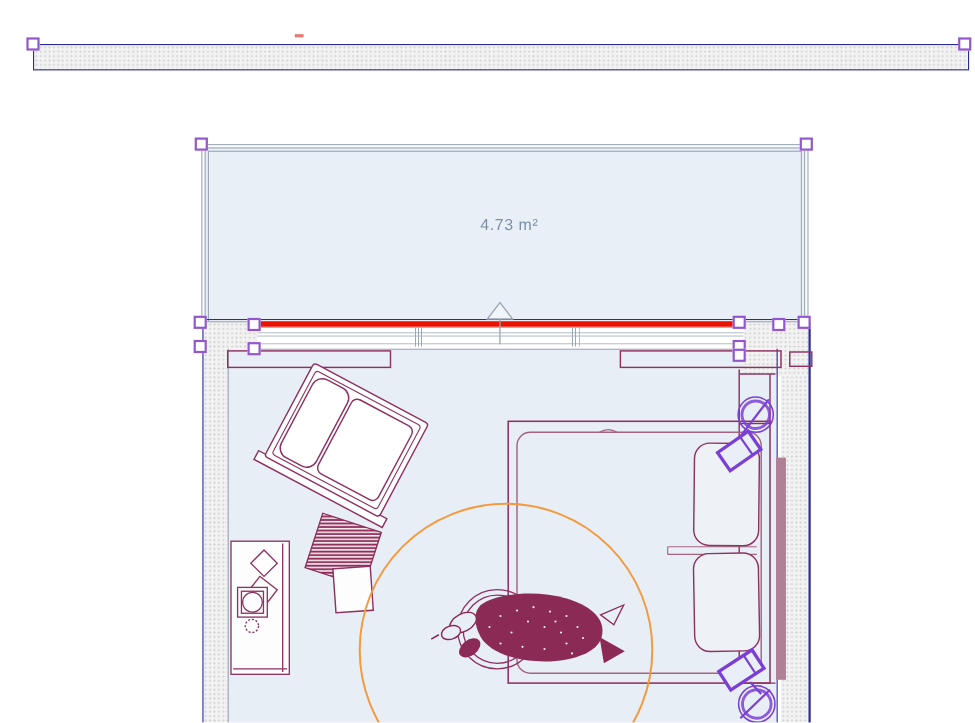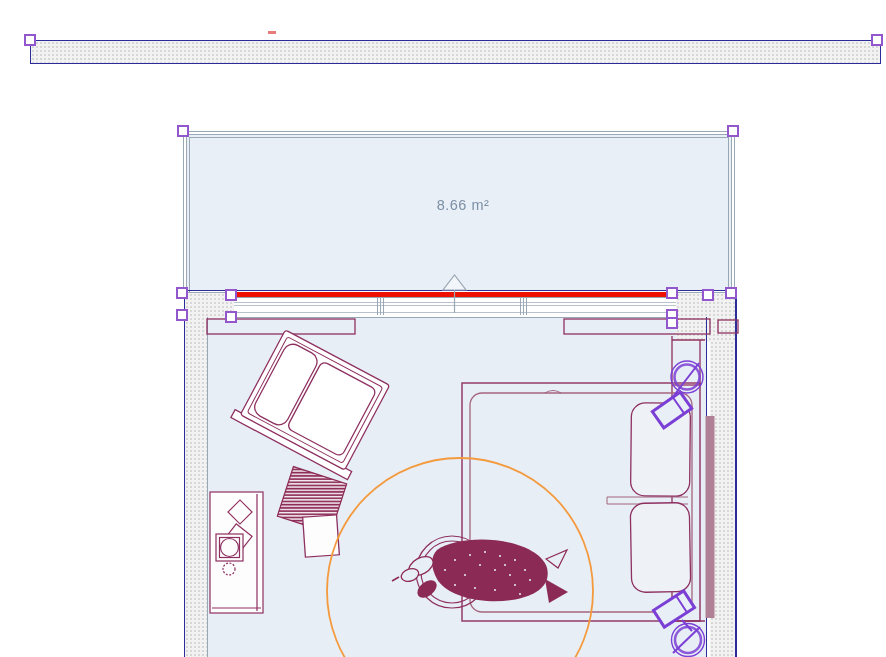--- a/index.html
+++ b/index.html
@@ -56,21 +56,21 @@
 <div class="canvas">
 
   <div class="abs top-wall hatch"></div>
   <div class="abs red-tick"></div>
 
   <div class="abs balcony-fill"></div>
   <div class="abs bal-border" style="left:183px;top:131px;width:550px;height:160px;"></div>
   <div class="abs bal-border" style="left:186px;top:134px;width:544px;height:157px;"></div>
   <div class="abs bal-border" style="left:189px;top:137px;width:538px;height:154px;"></div>
   <div class="abs balcony-bottom-line"></div>
-  <div class="abs area-label">8.66 m²</div>
+  <div class="abs area-label">4.73 m²</div>
 
   <div class="abs room-fill"></div>
 
   <div class="abs win-band"></div>
   <div class="abs win-line" style="top:302px;"></div>
   <div class="abs win-line" style="top:305px;"></div>
   <div class="abs win-line" style="top:312px;"></div>
   <div class="abs mullion" style="left:377px;"></div>
   <div class="abs mullion" style="left:520px;"></div>
   <div class="abs red-line"></div>

